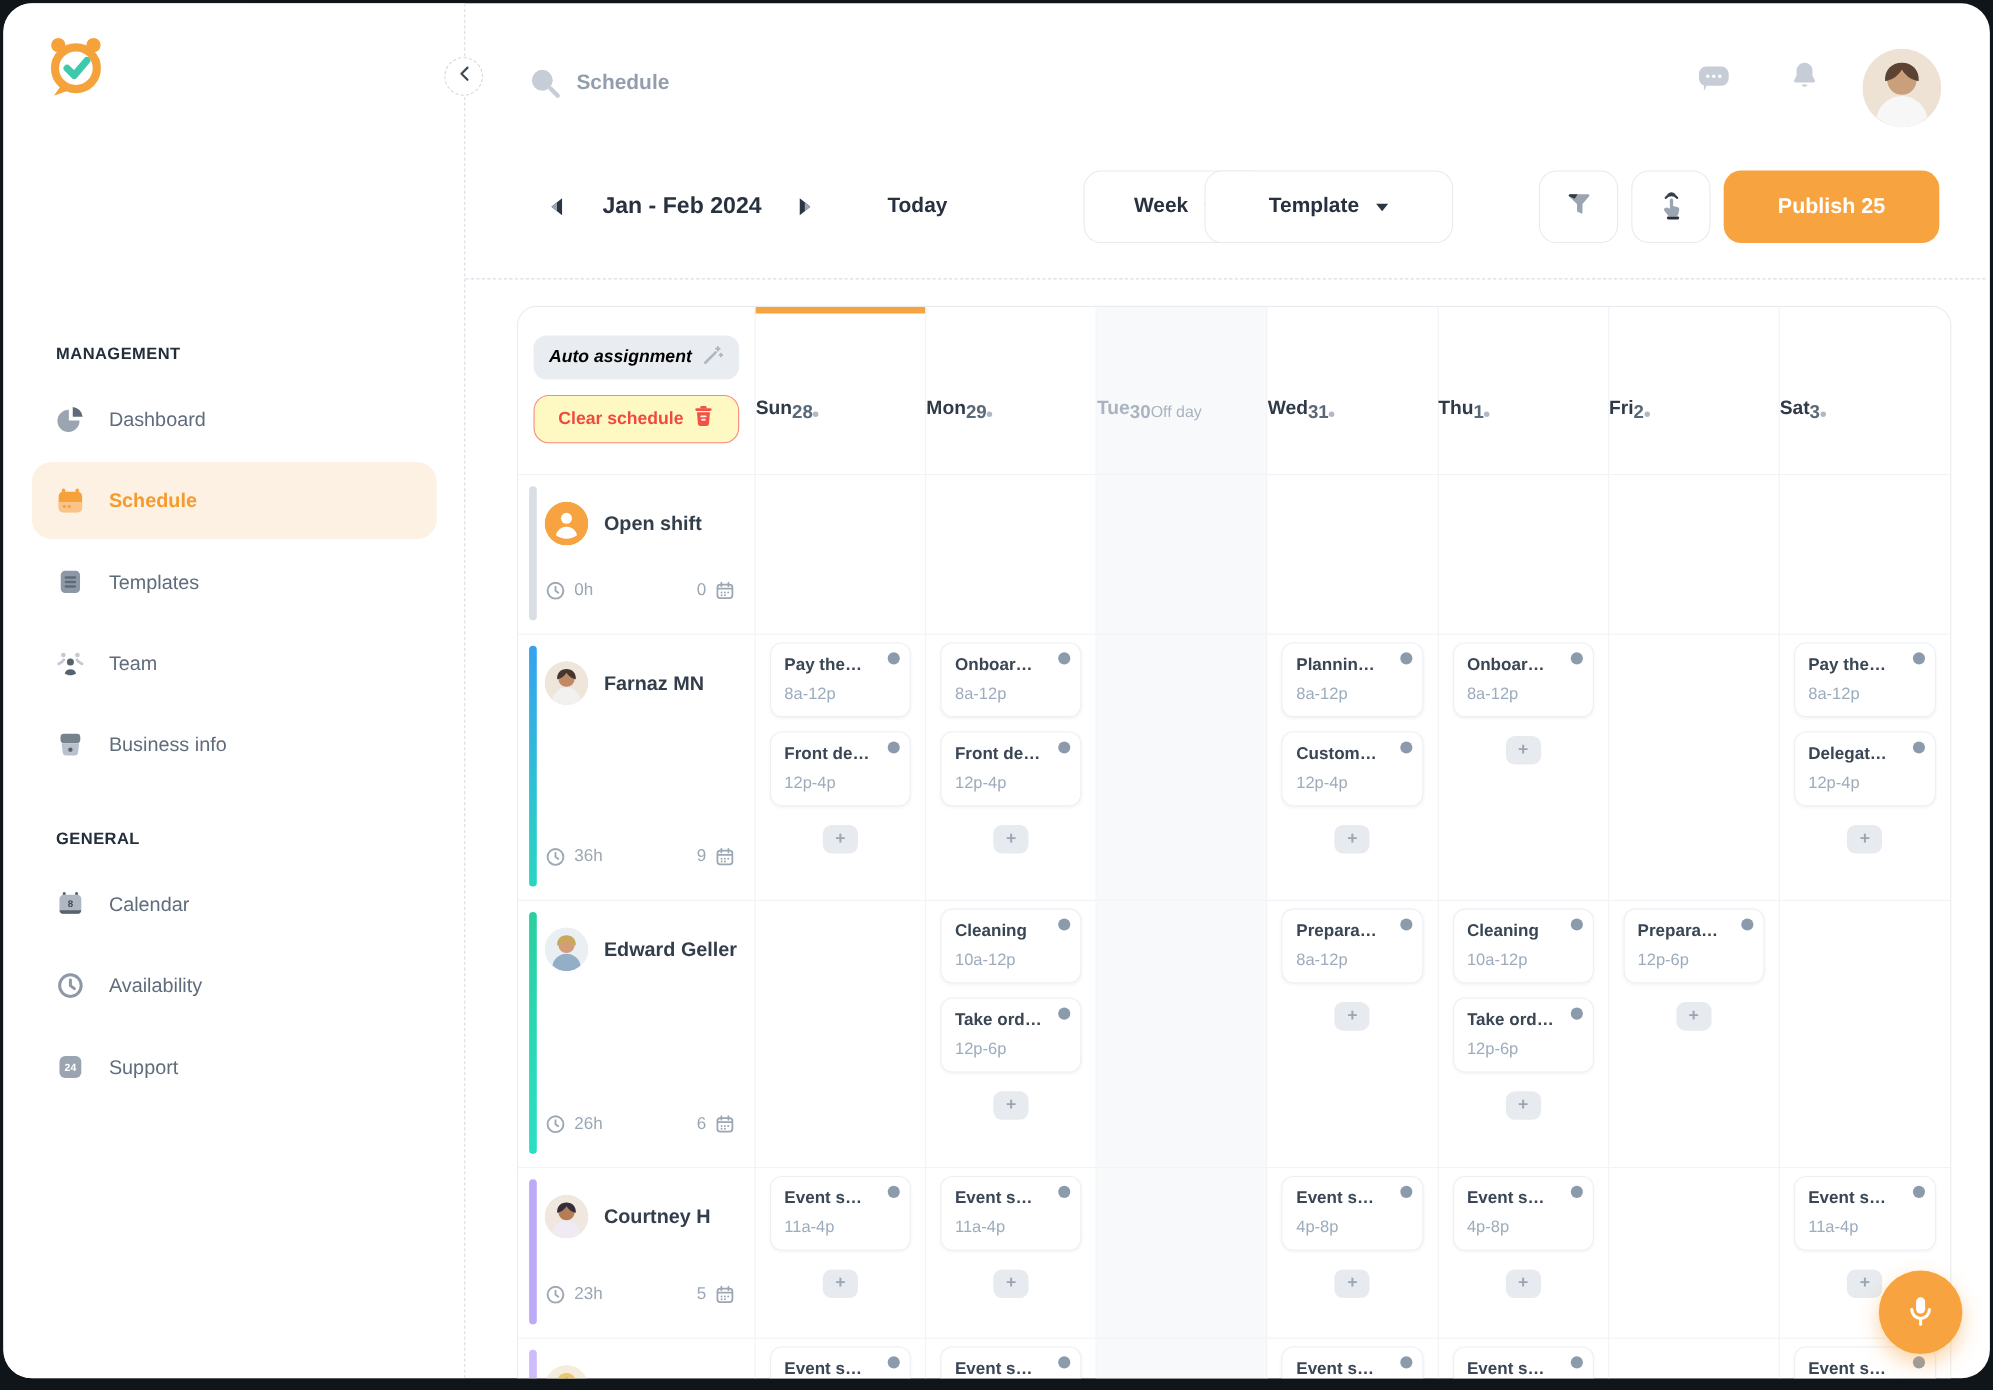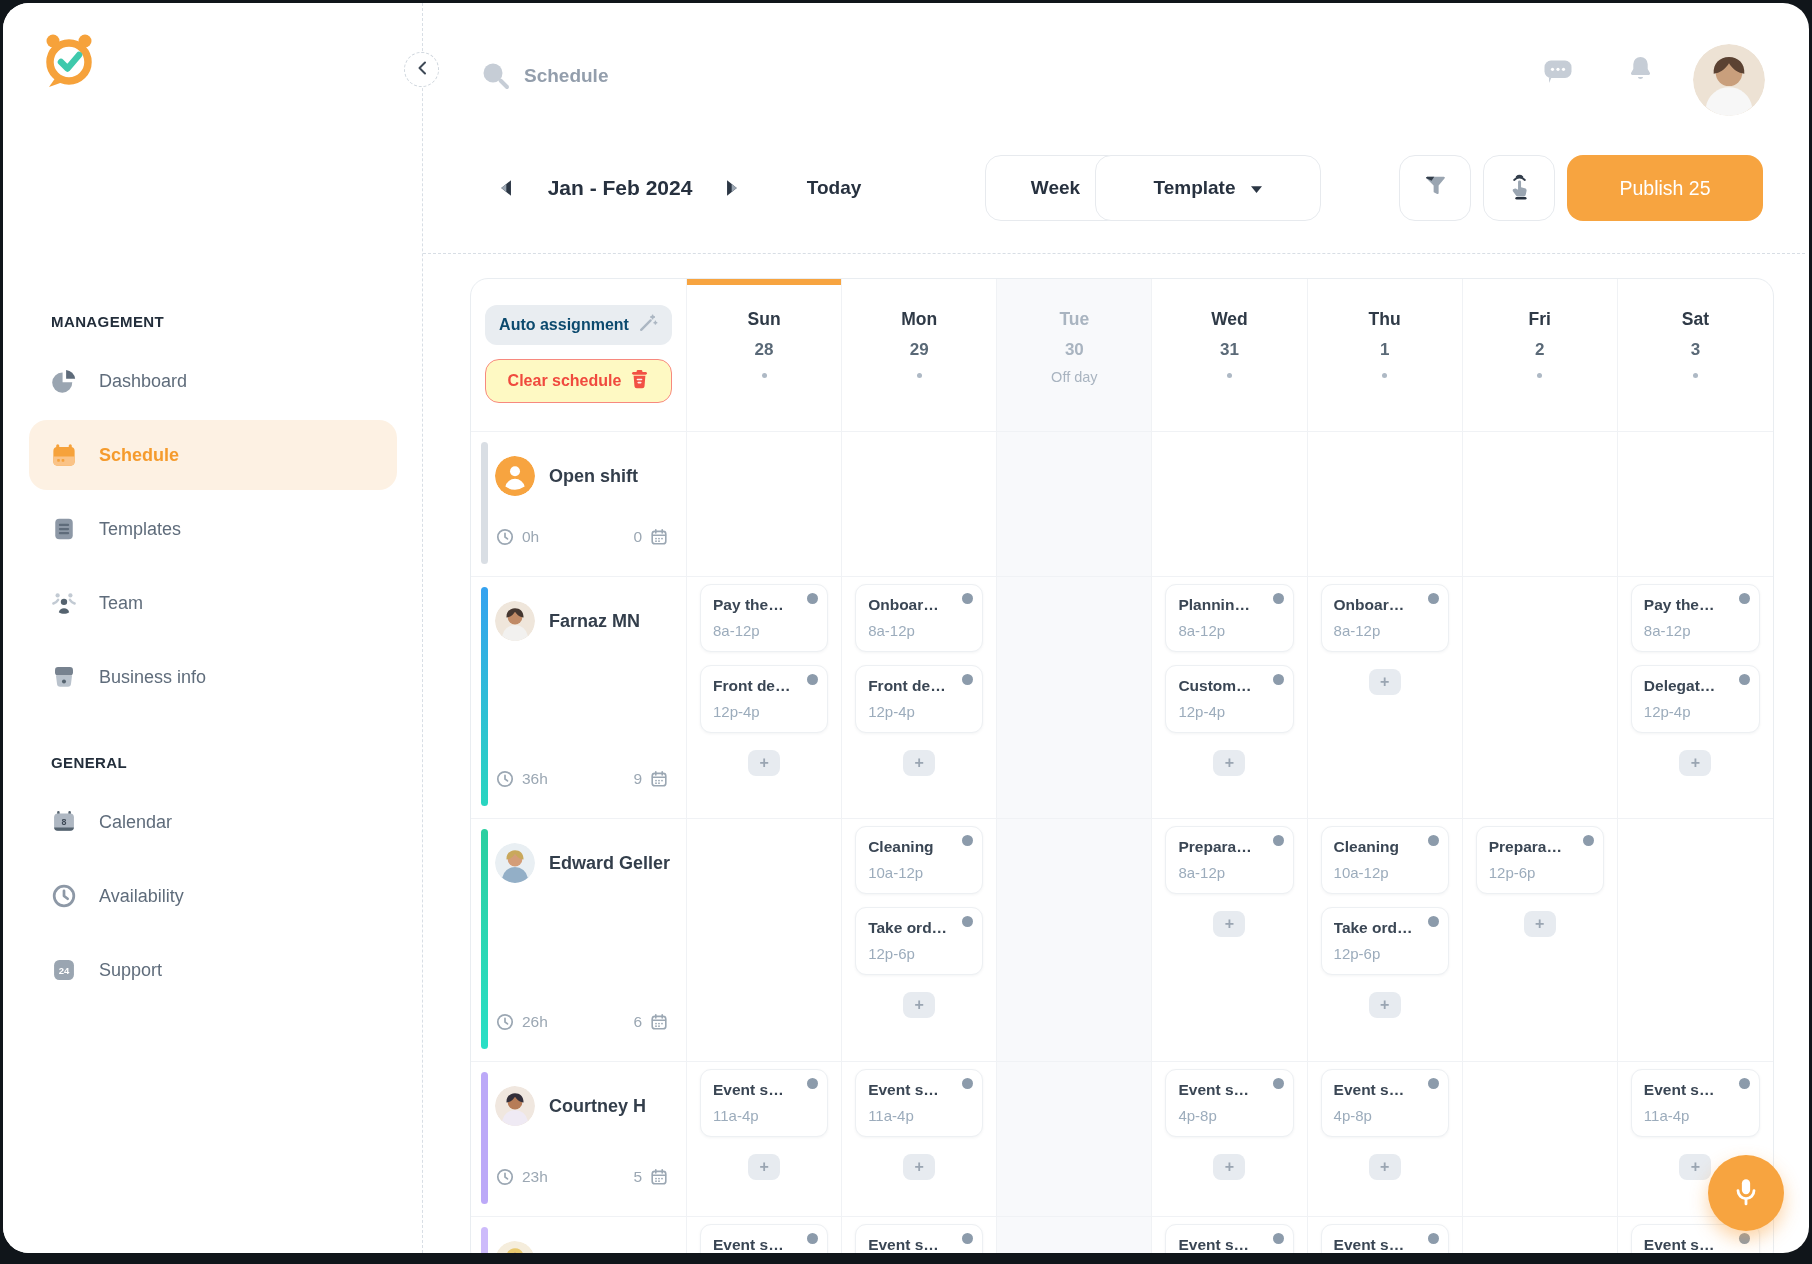--- a/index.html
+++ b/index.html
@@ -50,40 +50,40 @@
   .tb-date { left:528px; width:178px; font-size:21px; font-weight:800; color:#27313F; }
   .tb-today { left:794px; width:74px; font-size:19px; font-weight:800; color:#27313F; cursor:pointer; }
   .tb-btn { border:1.5px solid #E7EAEE; border-radius:16px; background:#fff; gap:14px; cursor:pointer;
             font-size:19px; font-weight:800; color:#27313F; }
   .tb-week { left:982px; width:168px; }
   .tb-template { left:1092px; width:226px; }
   .tb-icbtn { width:72px; }
   .tb-filter { left:1396px; }
   .tb-tap { left:1480px; }
   .tb-publish { left:1564px; width:196px; background:#F7A440; border:none; border-radius:16px;
-                color:#fff; font-size:19.5px; font-weight:400; cursor:pointer; }
+                color:#fff; font-size:19.5px; font-weight:700; cursor:pointer; }
 
   
   .calendar { position:absolute; left:467px; top:275px; width:1304px; height:990px; background:#fff;
               border:1px solid #E9EDF1; border-radius:18px; overflow:hidden; display:grid;
               grid-template-columns:216px repeat(7,1fr);
               grid-template-rows:153px 145px 242px 243px 155px 250px; }
   .gcell { border-right:1px solid #F0F2F5; border-bottom:1px solid #F0F2F5; position:relative; }
   .gcell.lastcol { border-right:none; }
   .gcell.off { background:#F8F9FB; }
 
   .corner { padding:26px 14px 0; display:flex; flex-direction:column; gap:14px; }
-  .auto-btn { height:40px; border:none; border-radius:12px; background:#E9EDF1; color:#0c4a6e;
+  .auto-btn { height:40px; border:none; border-radius:12px; background:#E9EDF1; color:#000000;
               font-size:16px; font-weight:700; display:flex; align-items:center; justify-content:center;
-              gap:9px; cursor:pointer; font-family:inherit; }
+              gap:9px; cursor:pointer; font-family:inherit;font-style:italic; }
   .clear-btn { height:44px; border:1.5px solid #F7897E; border-radius:14px; background:#fef9c3; color:#F04A3E;
                font-size:16px; font-weight:700; display:flex; align-items:center; justify-content:center;
                gap:9px; cursor:pointer; font-family:inherit; }
 
-  .dayhead { display:flex; flex-direction:column; align-items:center; padding-top:30px; cursor:pointer; }
+  .dayhead { display:flex; align-items:center; padding-top:30px; cursor:pointer; }
   .dayhead.selected::before { content:''; position:absolute; left:0; top:0; right:0; height:6px; background:#F7A440; }
   .day-name { font-size:17.5px; font-weight:700; color:#2F3A47; }
   .day-num { font-size:17px; font-weight:600; color:#5A6977; margin-top:10px; }
   .day-dot { width:5px; height:5px; border-radius:50%; background:#AEB9C5; margin-top:13px; }
   .dayhead.off .day-name, .dayhead.off .day-num, .day-off { color:#A9B4C0; }
   .day-off { font-size:14.5px; margin-top:9px; }
 
   .rowhead { }
   .rbar { position:absolute; left:10px; top:10px; bottom:12px; width:7px; border-radius:4px; }
   .who { position:absolute; left:24px; top:24px; right:10px; display:flex; align-items:center; gap:14px; }

